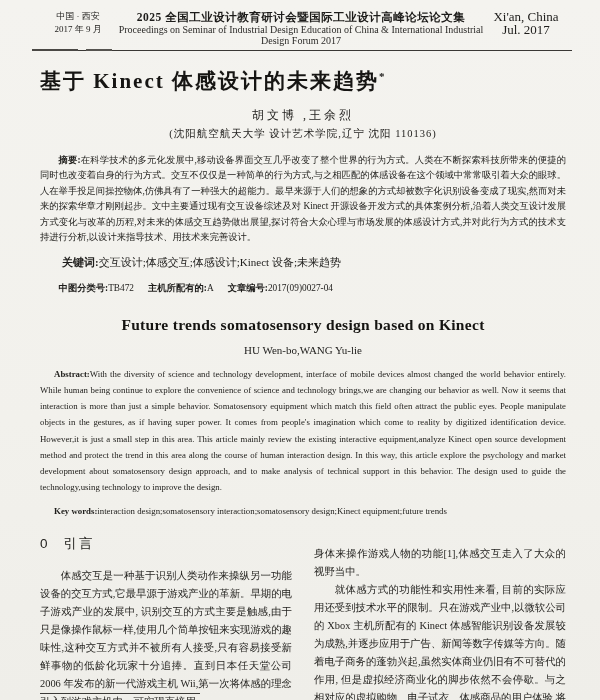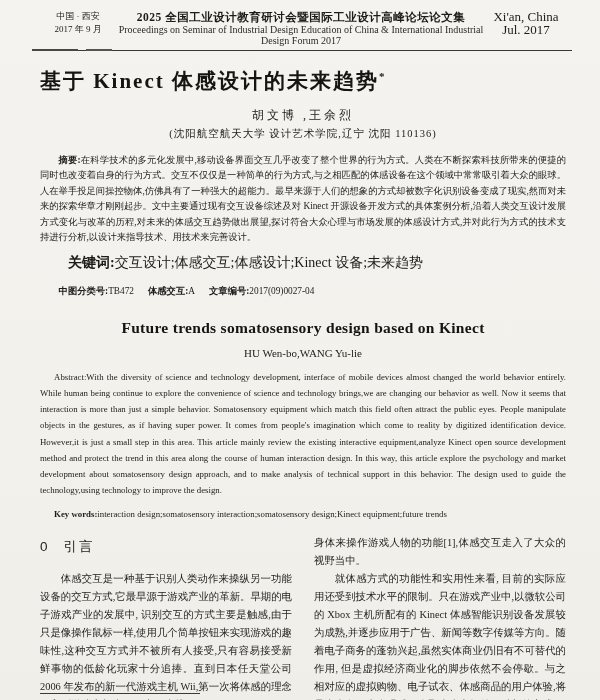--- a/index.html
+++ b/index.html
@@ -27,40 +27,40 @@
   .hdr-rule-artifact{position:absolute;left:32px;top:49px;width:46px;height:2px;background:#4a4845;}
   .hdr-rule-artifact2{position:absolute;left:86px;top:49px;width:26px;height:2px;background:#55534f;}
   
   .title-cn{margin-top:16px;text-align:left;font-size:21px;font-weight:bold;letter-spacing:2px;color:#161513;}
   .title-cn sup{font-size:11px;font-weight:bold;}
   .authors-cn{margin-top:12px;text-align:center;font-size:12px;letter-spacing:3px;}
   .affil-cn{margin-top:3px;text-align:center;font-size:10.5px;letter-spacing:1px;}
   
   .abs-cn{margin-top:12px;font-size:9.3px;line-height:15.4px;text-align:justify;text-indent:2em;color:#23221f;}
   .abs-cn .lbl{font-weight:bold;}
-  .kw-cn{margin-top:1px;font-size:14px;line-height:15px;text-indent:2em;}
+  .kw-cn{margin-top:1px;font-size:11px;line-height:15px;text-indent:2em;}
   .kw-cn .lbl{font-weight:bold;}
   .clc-line{margin-top:0;font-size:9.3px;line-height:15px;text-indent:2em;}
   .clc-line .lbl{font-weight:bold;}
   .clc-line .seg{margin-right:14px;}
   
   .title-en{margin-top:20px;text-align:center;font-size:15.5px;font-weight:bold;letter-spacing:.3px;color:#151411;}
   .authors-en{margin-top:10px;text-align:center;font-size:11px;}
   .affil-en{margin-top:2px;text-align:center;font-size:9.5px;}
   .abs-en{margin-top:10px;font-size:8.8px;line-height:16.2px;text-align:justify;text-indent:1.6em;color:#23221f;}
-  .abs-en .lbl{font-weight:normal;}
+  .abs-en .lbl{font-weight:bold;}
   .kw-en{margin-top:0;font-size:8.8px;line-height:15px;text-indent:1.6em;}
   .kw-en .lbl{font-weight:bold;}
   
   .columns{display:flex;gap:22px;margin-top:12px;}
   .col{width:252px;font-size:10.4px;line-height:18px;text-align:justify;color:#201f1c;}
   .sec-heading{font-size:13.5px;font-weight:500;letter-spacing:2px;margin:4px 0 14px 0;font-family:"Liberation Sans","DejaVu Sans",sans-serif;color:#242320;}
   .sec-heading .num{margin-right:14px;}
   .para{text-indent:2em;margin:0;}
-  .para.cont{text-indent:0;}
+  .para.cont{text-indent:0;margin-top:14px;}
   .para + .para{margin-top:0;}
   .footnote-rule{position:absolute;left:40px;bottom:6px;width:160px;height:1.2px;background:#3c3a37;}
 </style>
 </head>
 <body>
 
 <div class="page">
 
   <div class="header">
     <div class="hdr-left">
@@ -79,21 +79,21 @@
   <hr class="hdr-rule">
   <div class="hdr-rule-artifact"></div>
   <div class="hdr-rule-artifact2"></div>
 
   <div class="title-cn"><span>基于 Kinect 体感设计的未来趋势</span><sup>*</sup></div>
   <div class="authors-cn">胡文博 ,王余烈</div>
   <div class="affil-cn">(沈阳航空航天大学 设计艺术学院,辽宁 沈阳   110136)</div>
 
   <p class="abs-cn"><span class="lbl">摘要:</span><span>在科学技术的多元化发展中,移动设备界面交互几乎改变了整个世界的行为方式。人类在不断探索科技所带来的便捷的同时也改变着自身的行为方式。交互不仅仅是一种简单的行为方式,与之相匹配的体感设备在这个领域中常常吸引着大众的眼球。人在举手投足间操控物体,仿佛具有了一种强大的超能力。最早来源于人们的想象的方式却被数字化识别设备变成了现实,然而对未来的探索华章才刚刚起步。文中主要通过现有交互设备综述及对 Kinect 开源设备开发方式的具体案例分析,沿着人类交互设计发展方式变化与改革的历程,对未来的体感交互趋势做出展望,探讨符合大众心理与市场发展的体感设计方式,并对此行为方式的技术支持进行分析,以设计来指导技术、用技术来完善设计。</span></p>
   <p class="kw-cn"><span class="lbl">关键词:</span><span>交互设计;体感交互;体感设计;Kinect 设备;未来趋势</span></p>
-  <p class="clc-line"><span class="seg"><span class="lbl">中图分类号:</span><span>TB472</span></span><span class="seg"><span class="lbl">体感交互:</span><span>A</span></span><span class="seg"><span class="lbl">文章编号:</span><span>2017(09)0027-04</span></span></p>
+  <p class="clc-line"><span class="seg"><span class="lbl">中图分类号:</span><span>TB472</span></span><span class="seg"><span class="lbl">主机所配有的:</span><span>A</span></span><span class="seg"><span class="lbl">文章编号:</span><span>2017(09)0027-04</span></span></p>
 
   <div class="title-en">Future trends somatosensory design based on Kinect</div>
   <div class="authors-en">HU Wen-bo,WANG Yu-lie</div>
 
   <p class="abs-en"><span class="lbl">Abstract:</span><span>With the diversity of science and technology development, interface of mobile devices almost changed the world behavior entirely. While human being continue to explore the convenience of science and technology brings,we are changing our behavior as well. Now it seems that interaction is more than just a simple behavior. Somatosensory equipment which match this field often attract the public eyes. People manipulate objects in the gestures, as if having super power. It comes from people's imagination which come to reality by digitized identification device. However,it is just a small step in this area. This article mainly review the existing interactive equipment,analyze Kinect open source development method and protect the trend in this area along the course of human interaction design. In this way, this article explore the psychology and market development about somatosensory design approach, and to make analysis of technical support in this behavior. The  design used to guide the technology,using technology to improve the design.</span></p>
   <p class="kw-en"><span class="lbl">Key words:</span><span>interaction design;somatosensory interaction;somatosensory design;Kinect equipment;future trends</span></p>
 
   <div class="columns">
     <div class="col">
       <div class="sec-heading"><span class="num">0</span><span>引言</span></div>

